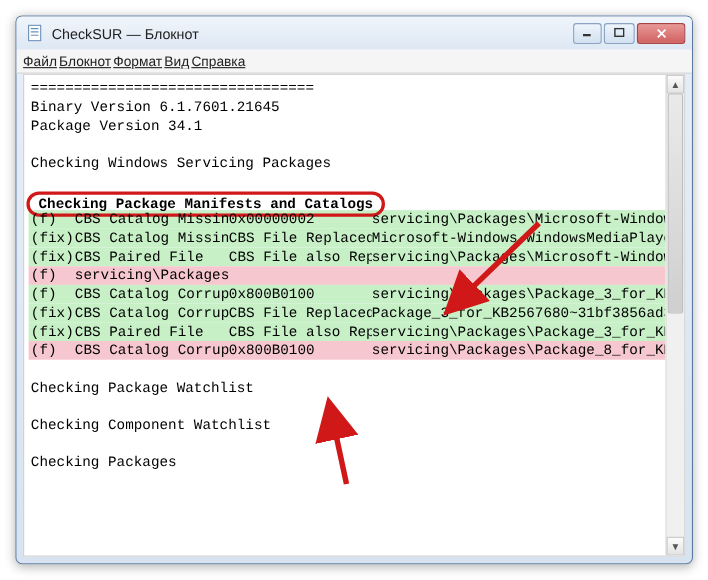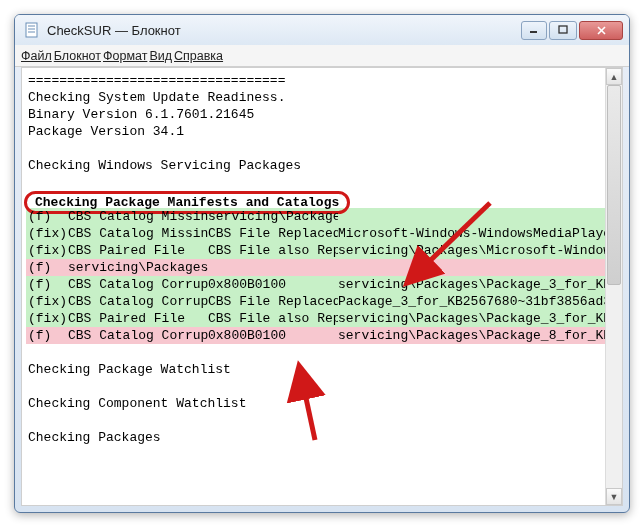--- a/index.html
+++ b/index.html
@@ -170,33 +170,33 @@
     <span>Файл</span>
     <span>Блокнот</span>
     <span>Формат</span>
     <span>Вид</span>
     <span>Справка</span>
   </div>
 
   <div class="content-wrap">
     <div class="content">
       <div class="line">=================================</div>
-      <div class="line">Checking System Update Readiness.</div>
       <div class="line">Binary Version 6.1.7601.21645</div>
       <div class="line">Package Version 34.1</div>
       <div class="line"></div>
       <div class="line">Checking Windows Servicing Packages</div>
       <div class="line"></div>
       <div class="line">
         <span class="circled">Checking Package Manifests and Catalogs</span>
       </div>
       <div id="rows">
           <div class="row hl-green">
             <span>(f)</span>
             <span>CBS Catalog Missing</span>
+            <span>0x00000002</span>
             <span>servicing\Packages\Microsoft-Windows-Winc</span>
           </div>
           <div class="row hl-green">
             <span>(fix)</span>
             <span>CBS Catalog Missing</span>
             <span>CBS File Replaced</span>
             <span>Microsoft-Windows-WindowsMediaPlayer-Tr</span>
           </div>
           <div class="row hl-green">
             <span>(fix)</span>

